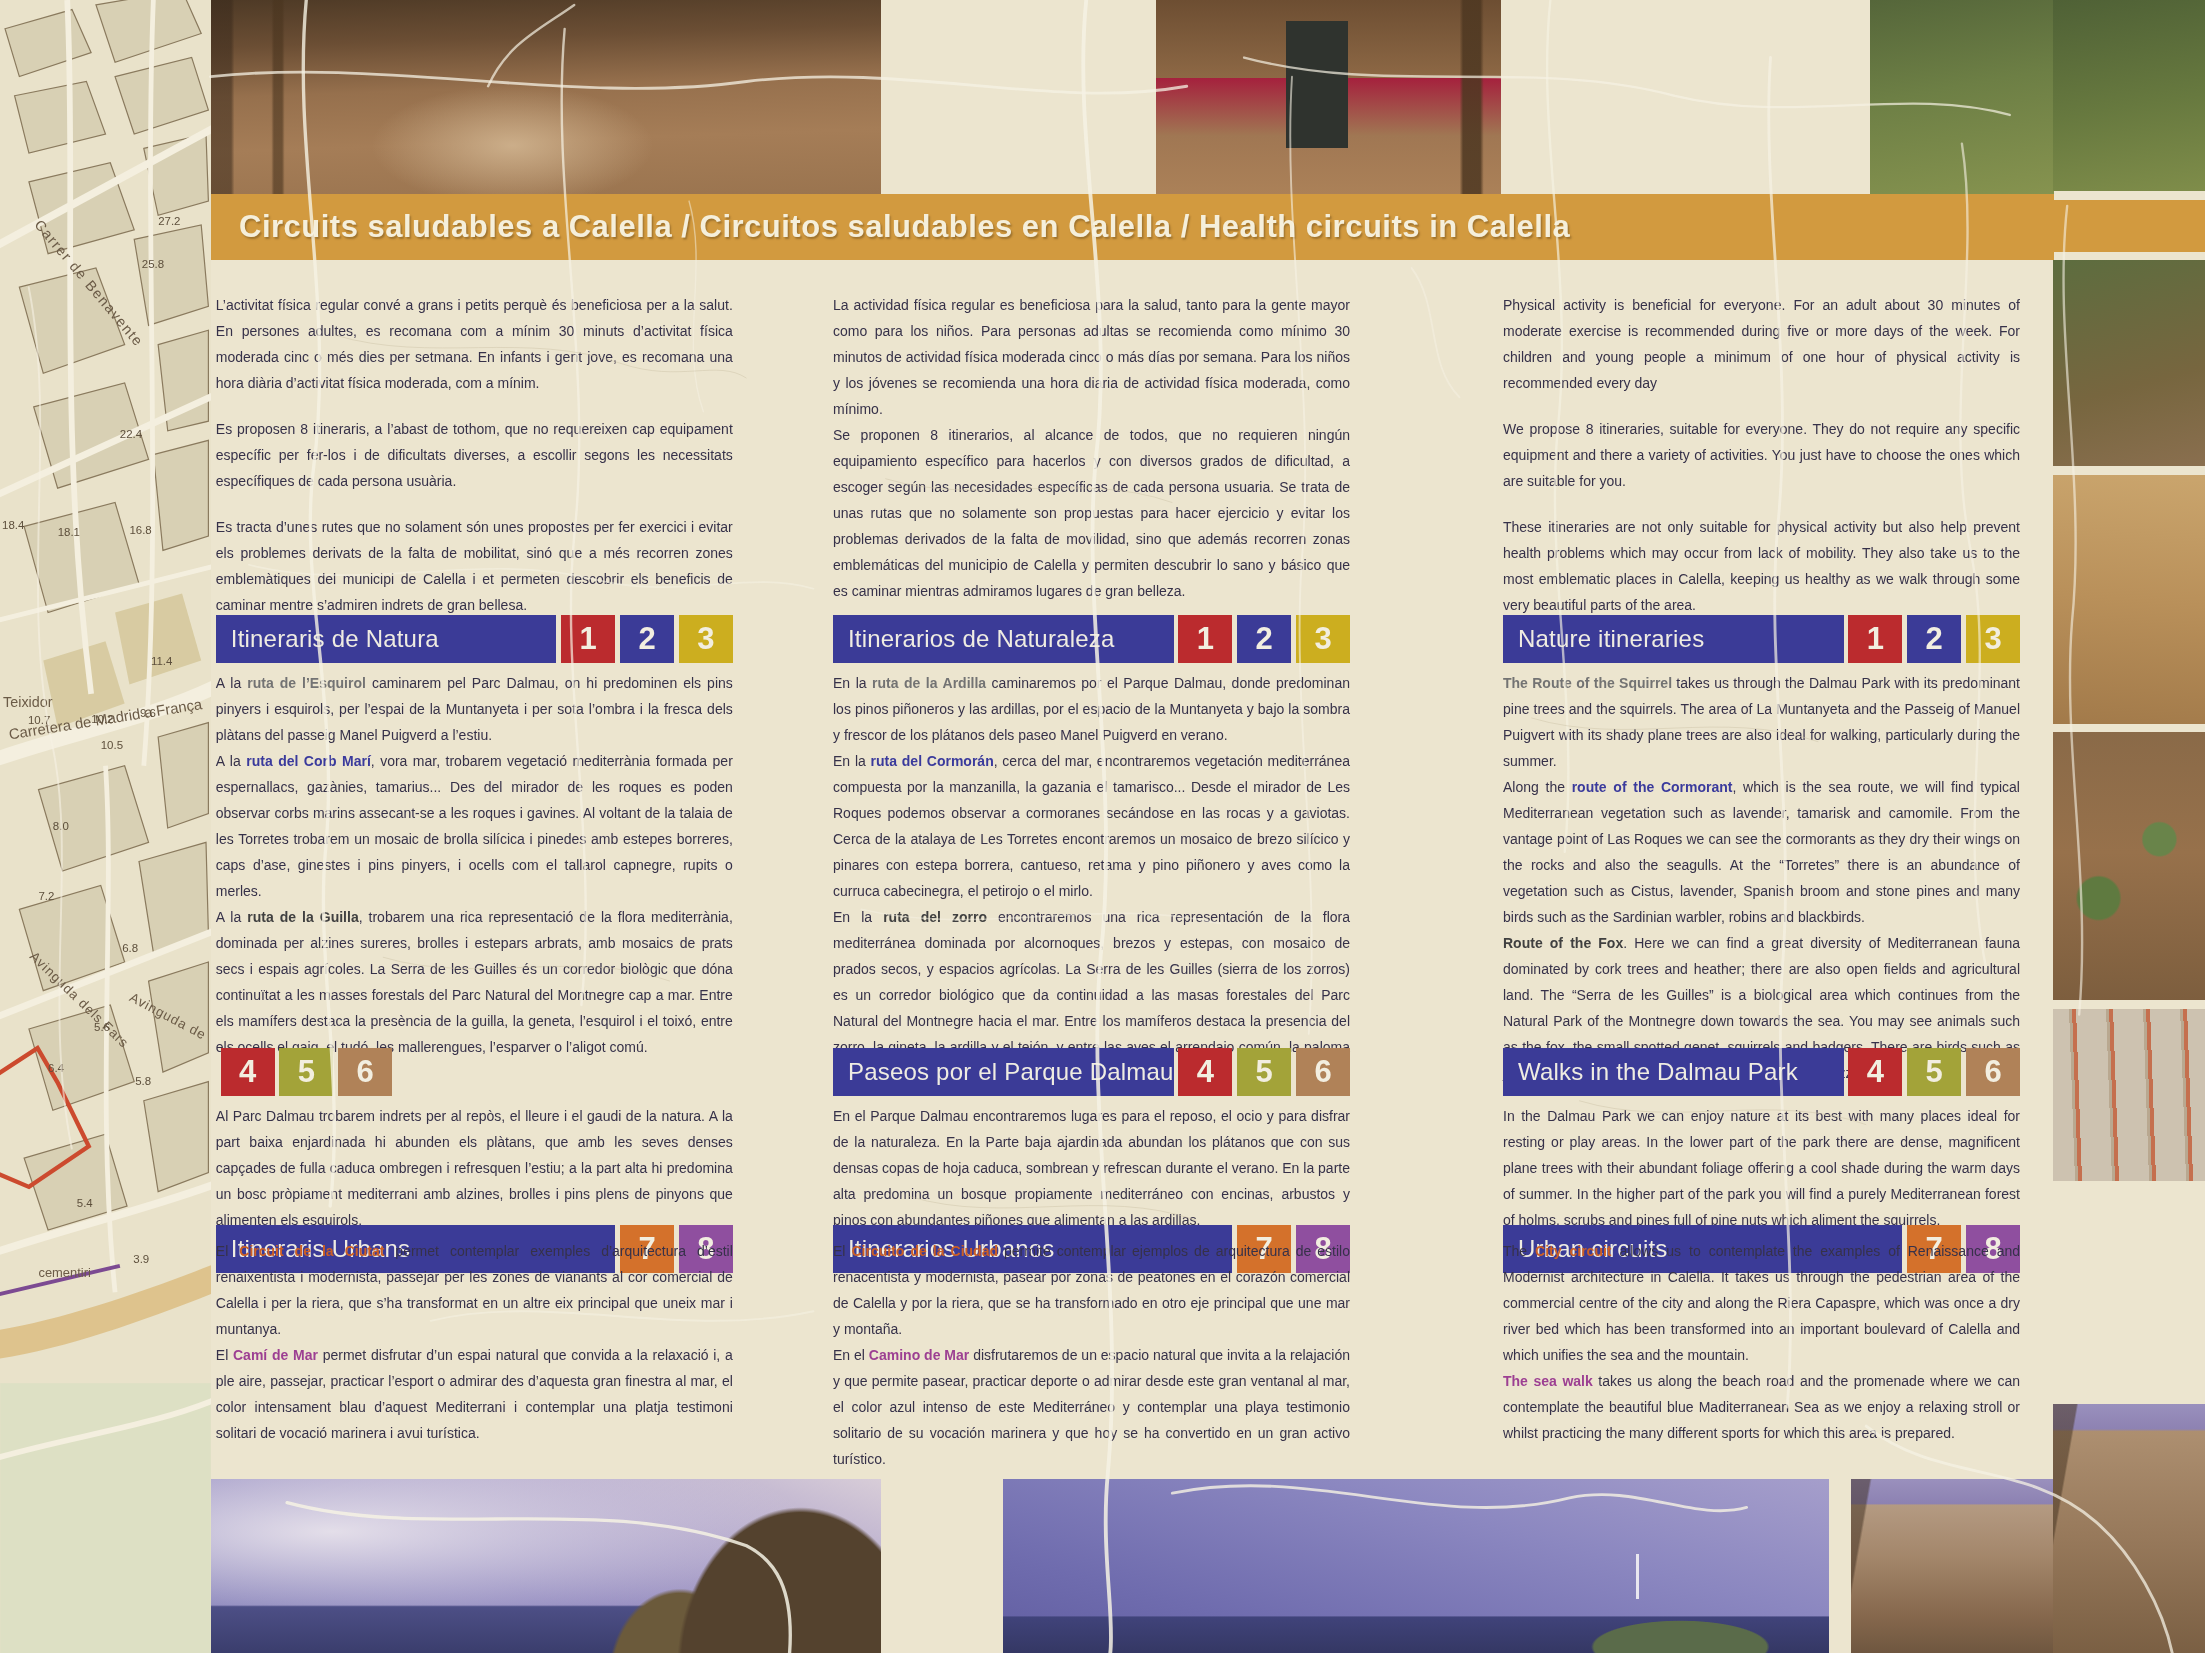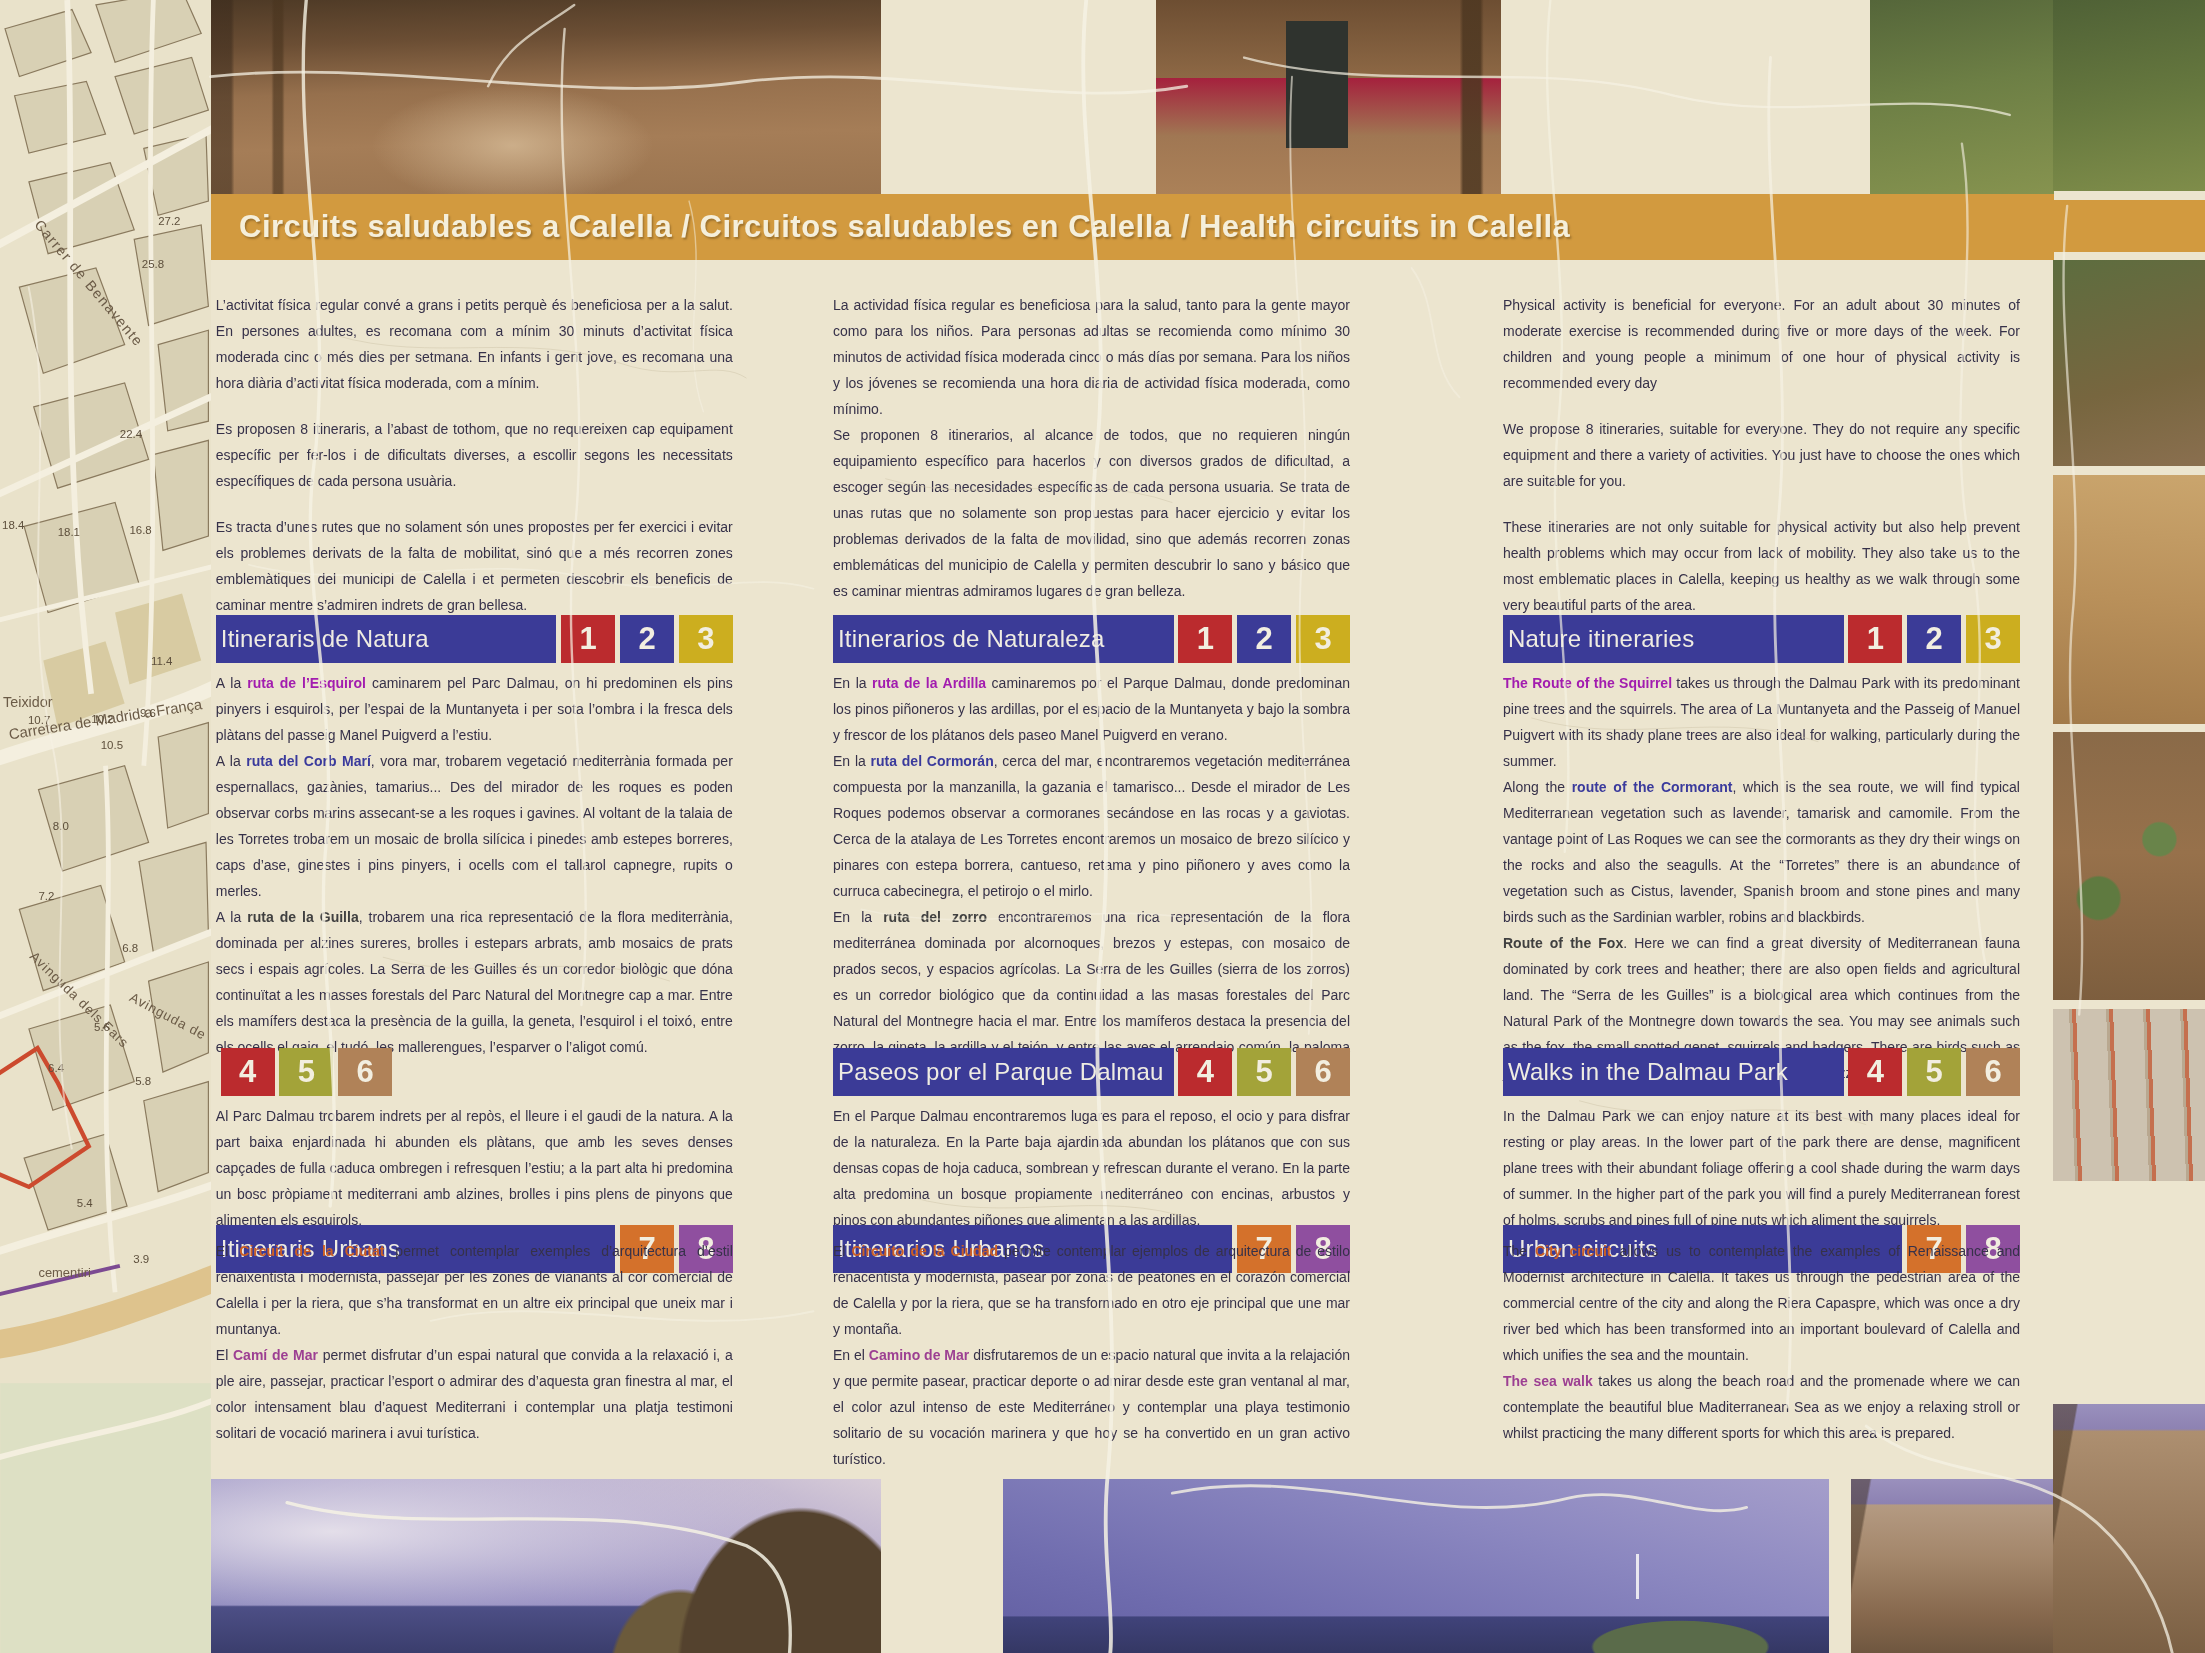--- a/index.html
+++ b/index.html
@@ -38,24 +38,24 @@
   .columns{position:absolute;top:247px;left:0;width:1843px;height:1231px;}
   .col{position:absolute;top:45px;width:517px;height:1187px;}
   .col-ca{left:4.8px}.col-es{left:622px}.col-en{left:1292px}
   .blk{position:absolute;left:0;width:100%;}
   .blk-intro{top:0}.blk-nat-head{top:323px}.blk-nat-body{top:378px}
   .blk-dal-head{top:756px}.blk-dal-body{top:811px}
   .blk-urb-head{top:933px}.blk-urb-body{top:946px}
   .col p{margin:0;font-size:14px;line-height:26px;color:#363149;text-align:justify;}
   .col p.sp{margin-bottom:20px;}
   .hl{font-weight:bold;}
-  .hl-red{color:#a21caf}.hl-blue{color:#3a3a9c}.hl-yellow{color:#404040}
+  .hl-red{color:#737373}.hl-blue{color:#3a3a9c}.hl-yellow{color:#404040}
   .hl-orange{color:#cc5f25}.hl-purple{color:#9c3f92}
   .sec-head{display:flex;height:48px;align-items:stretch;}
-  .sec-bar{flex:1;background:#3b3b97;display:flex;align-items:center;padding-left:5px;
+  .sec-bar{flex:1;background:#3b3b97;display:flex;align-items:center;padding-left:15px;
       color:#efece2;font-size:24px;letter-spacing:0.2px;}
   .badges{display:flex;gap:4.8px;margin-left:4.8px;}
   .badge{width:54px;display:flex;align-items:center;justify-content:center;
       color:#f2eee0;font-size:31px;font-weight:bold;}
   .bg-red{background:#bb2b2e}.bg-blue{background:#3b3b97}.bg-yellow{background:#ccae1f}
   .bg-olive{background:#a3a339}.bg-tan{background:#b08258}
   .bg-orange{background:#d4712b}.bg-purple{background:#8f4f9f}
   
   .bottom-photos{position:absolute;top:1479px;left:0;width:1843px;height:175px;display:flex;}
   .bp{height:100%;}

